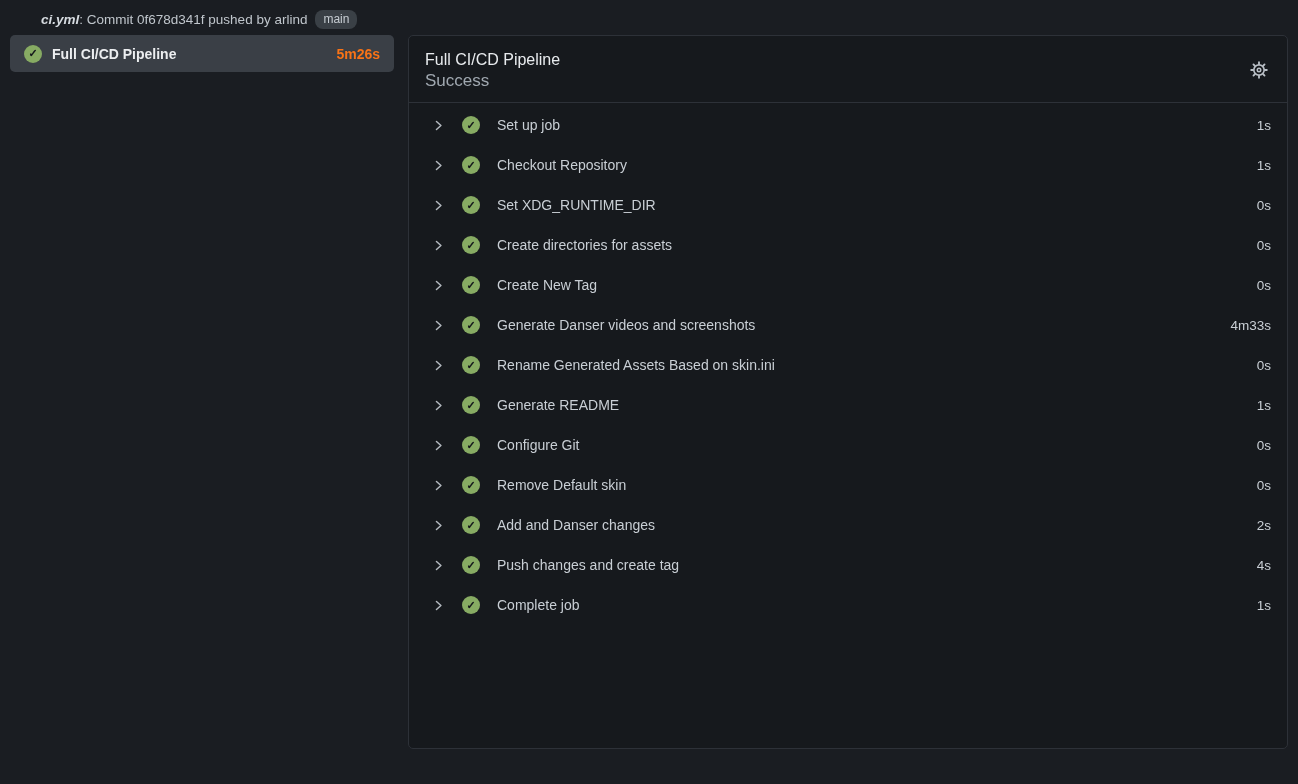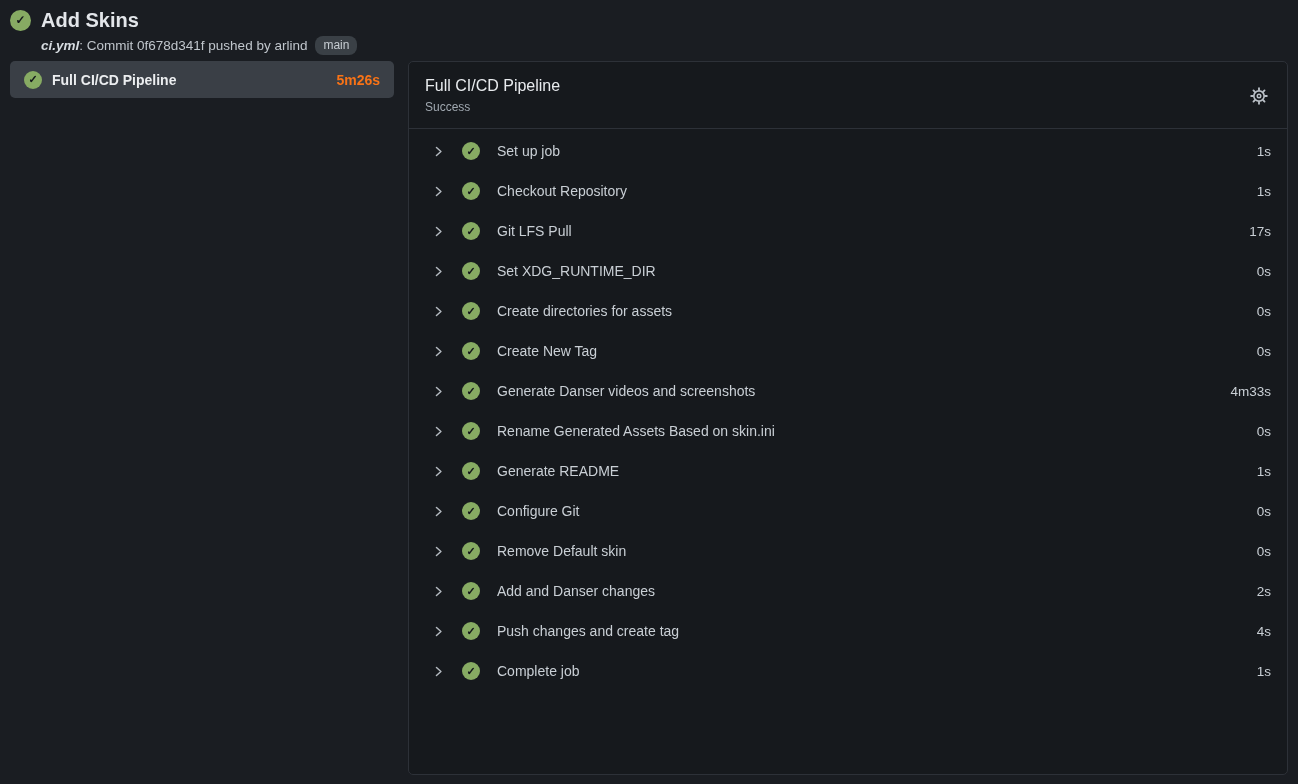--- a/index.html
+++ b/index.html
@@ -43,44 +43,40 @@
   .main-panel{
     flex:1;height:714px;background:var(--panel-bg);
     border:1px solid var(--panel-border);border-radius:5px;
     display:flex;flex-direction:column;
   }
   .panel-header{
     position:relative;padding:13px 16px 12px 16px;
     border-bottom:1px solid var(--panel-border);flex:none;
   }
   .panel-title{font-size:16px;font-weight:500;color:#e8ebee;line-height:22px;}
-  .panel-status{font-size:12px;color:var(--text-secondary);line-height:18px;margin-top:1px;}
+  .panel-status{font-size:17px;color:var(--text-secondary);line-height:18px;margin-top:1px;}
   .gear-btn{
     position:absolute;right:16px;top:22px;width:24px;height:24px;
     display:flex;align-items:center;justify-content:center;cursor:pointer;
     background:none;border:none;padding:0;
   }
   .steps-list{padding:2px 0 4px 0;overflow:hidden;}
   .step-row{
     height:40px;display:flex;align-items:center;
     padding:0 16px 0 23px;cursor:pointer;gap:8px;
   }
   .chevron{width:13px;height:13px;flex:none;margin-right:9px;display:flex;align-items:center;}
   .step-row .check-badge{margin-right:9px;}
   .step-label{font-size:14px;color:var(--text-step);}
   .step-duration{margin-left:auto;font-size:13.5px;color:var(--text-step);}
 </style>
 </head>
 <body>
 
 <div class="page-header">
-  <div class="title-row">
-    <span class="check-badge check-lg"></span>
-    <span class="page-title">Add Skins</span>
-  </div>
   <div class="subtitle-row">
     <span><span class="subtitle-file">ci.yml</span><span>: Commit 0f678d341f pushed by arlind</span></span>
     <span class="branch-badge">main</span>
   </div>
 </div>
 
 <div class="content">
   <div class="sidebar">
     <div class="job-item">
       <span class="check-badge check-sm"></span>
@@ -126,30 +122,20 @@
     <span class="chevron">
       <svg width="13" height="13" viewBox="0 0 16 16" aria-hidden="true">
         <path d="M5.5 3l5.5 5-5.5 5" fill="none" stroke="#b4bac0" stroke-width="1.8" stroke-linecap="round" stroke-linejoin="round"></path>
       </svg>
     </span>
     <span class="check-badge check-sm"></span>
     <span class="step-label">Checkout Repository</span>
     <span class="step-duration">1s</span>
   </div>
 
-  <div class="step-row">
-    <span class="chevron">
-      <svg width="13" height="13" viewBox="0 0 16 16" aria-hidden="true">
-        <path d="M5.5 3l5.5 5-5.5 5" fill="none" stroke="#b4bac0" stroke-width="1.8" stroke-linecap="round" stroke-linejoin="round"></path>
-      </svg>
-    </span>
-    <span class="check-badge check-sm"></span>
-    <span class="step-label">Git LFS Pull</span>
-    <span class="step-duration">17s</span>
-  </div>
 
   <div class="step-row">
     <span class="chevron">
       <svg width="13" height="13" viewBox="0 0 16 16" aria-hidden="true">
         <path d="M5.5 3l5.5 5-5.5 5" fill="none" stroke="#b4bac0" stroke-width="1.8" stroke-linecap="round" stroke-linejoin="round"></path>
       </svg>
     </span>
     <span class="check-badge check-sm"></span>
     <span class="step-label">Set XDG_RUNTIME_DIR</span>
     <span class="step-duration">0s</span>

